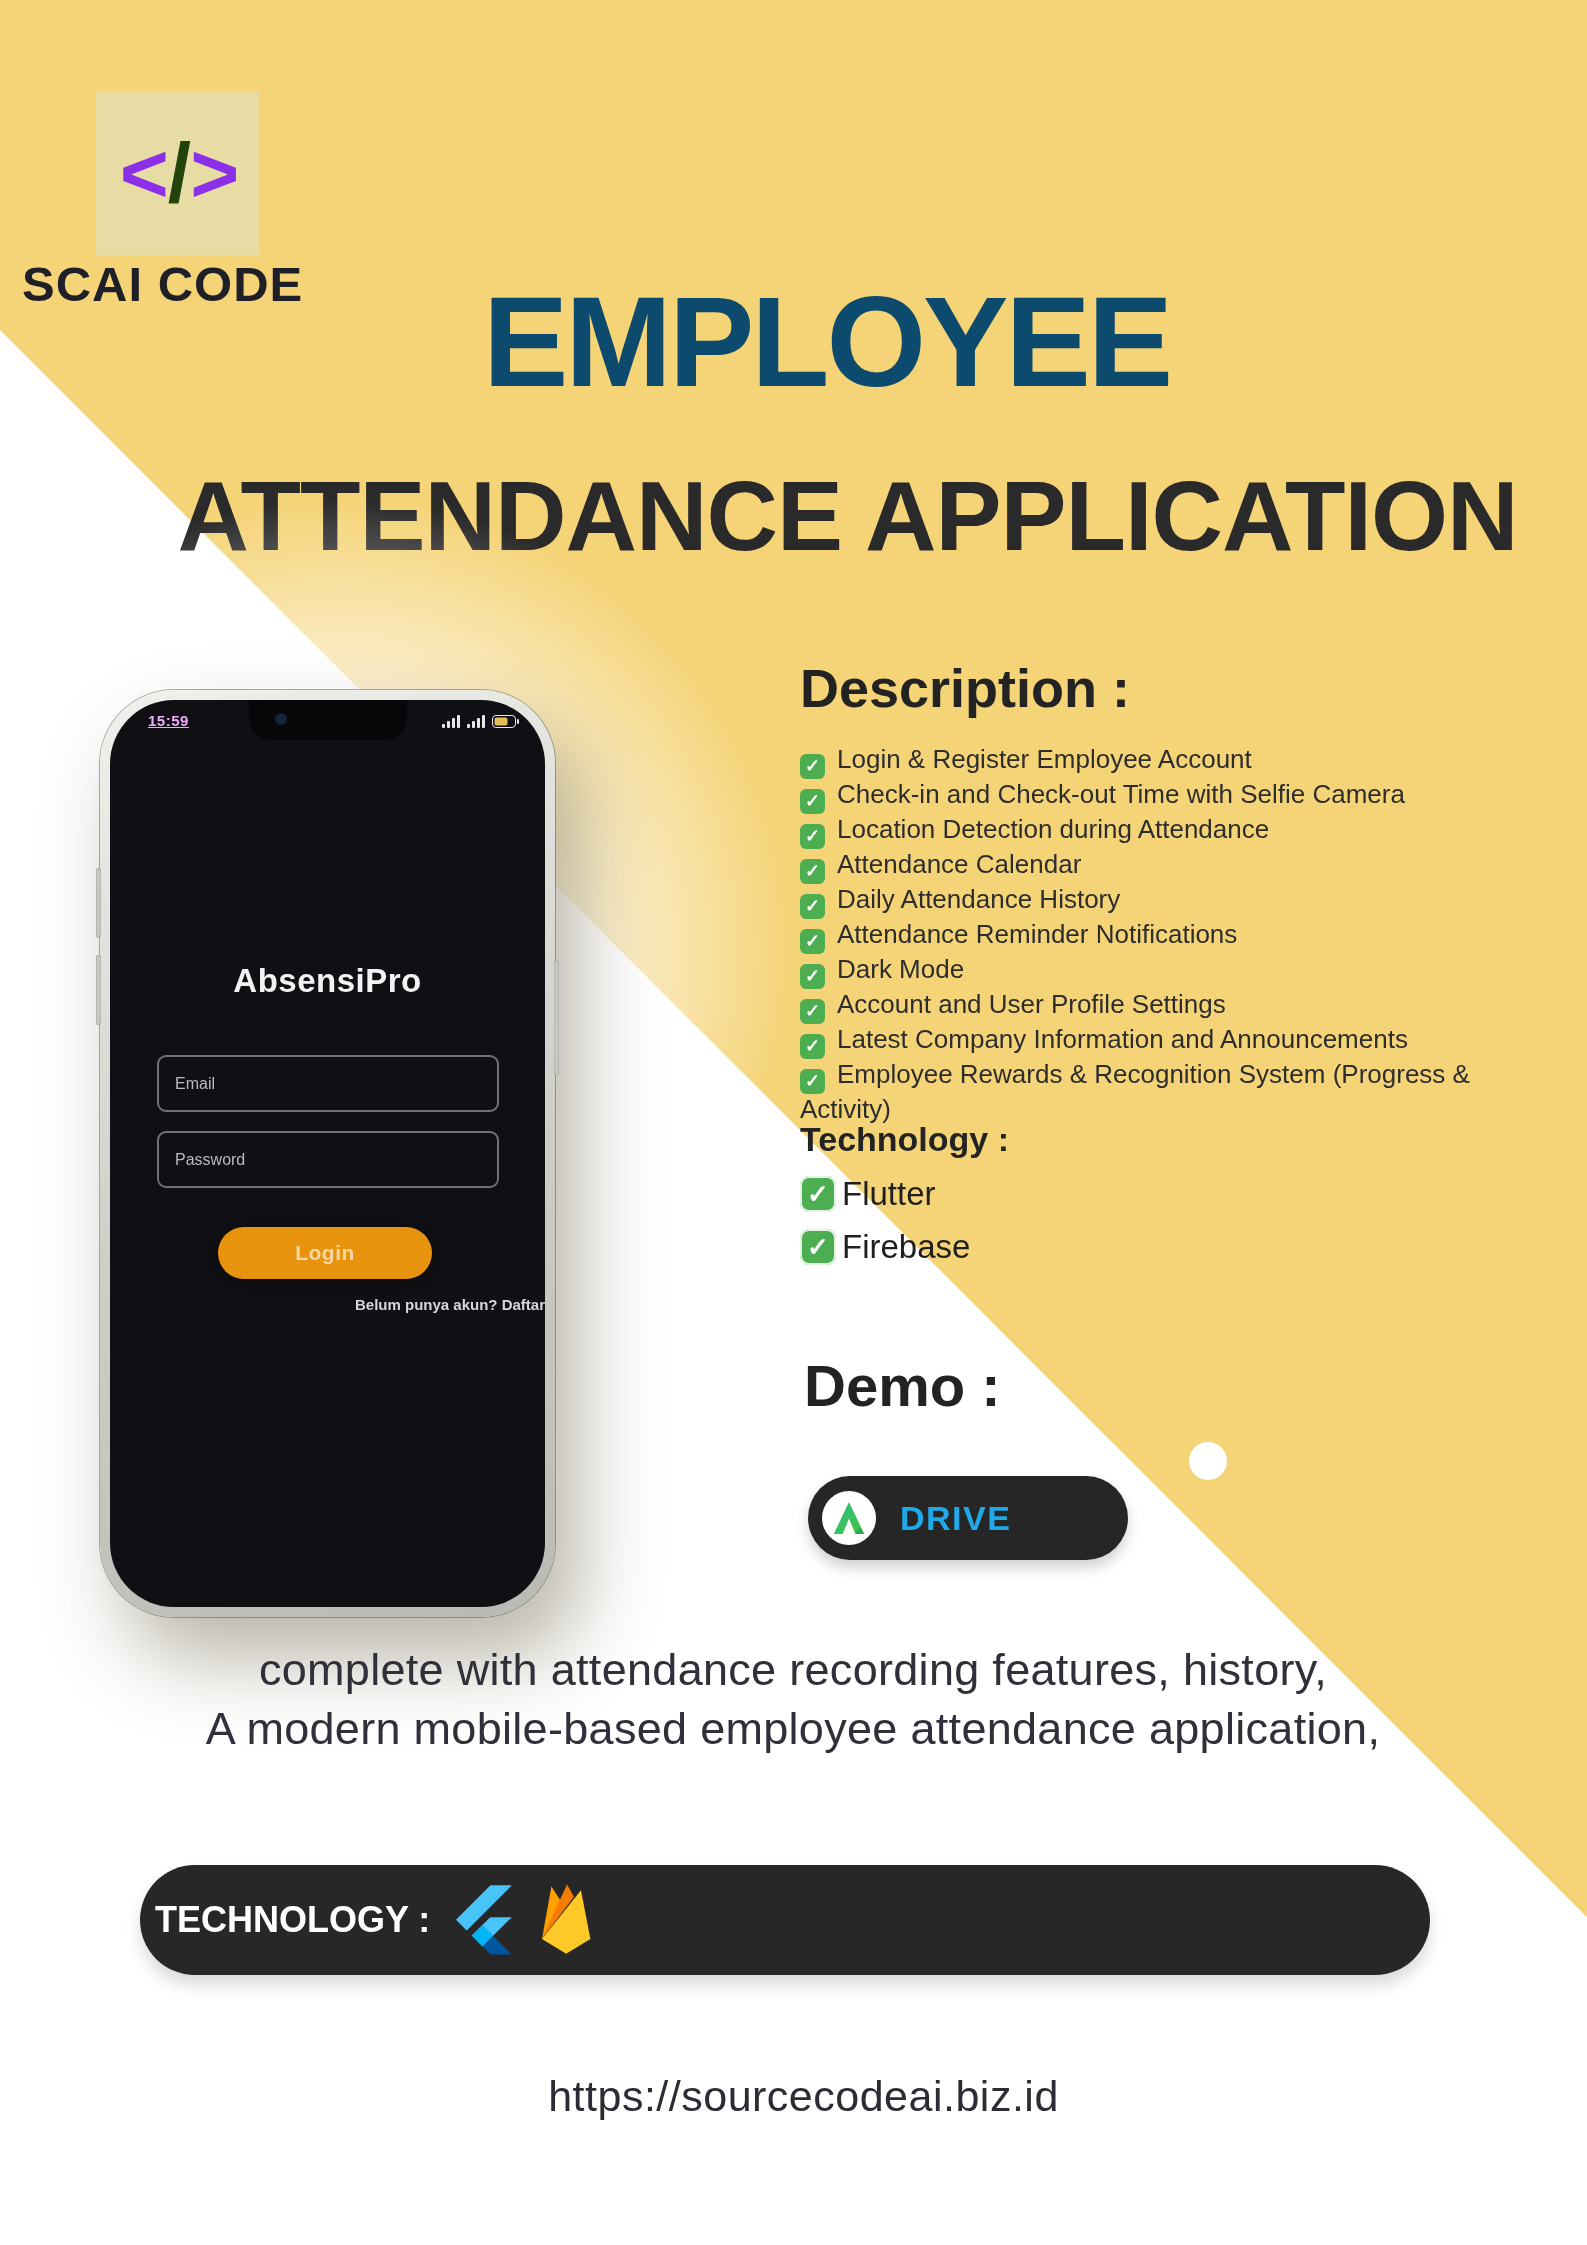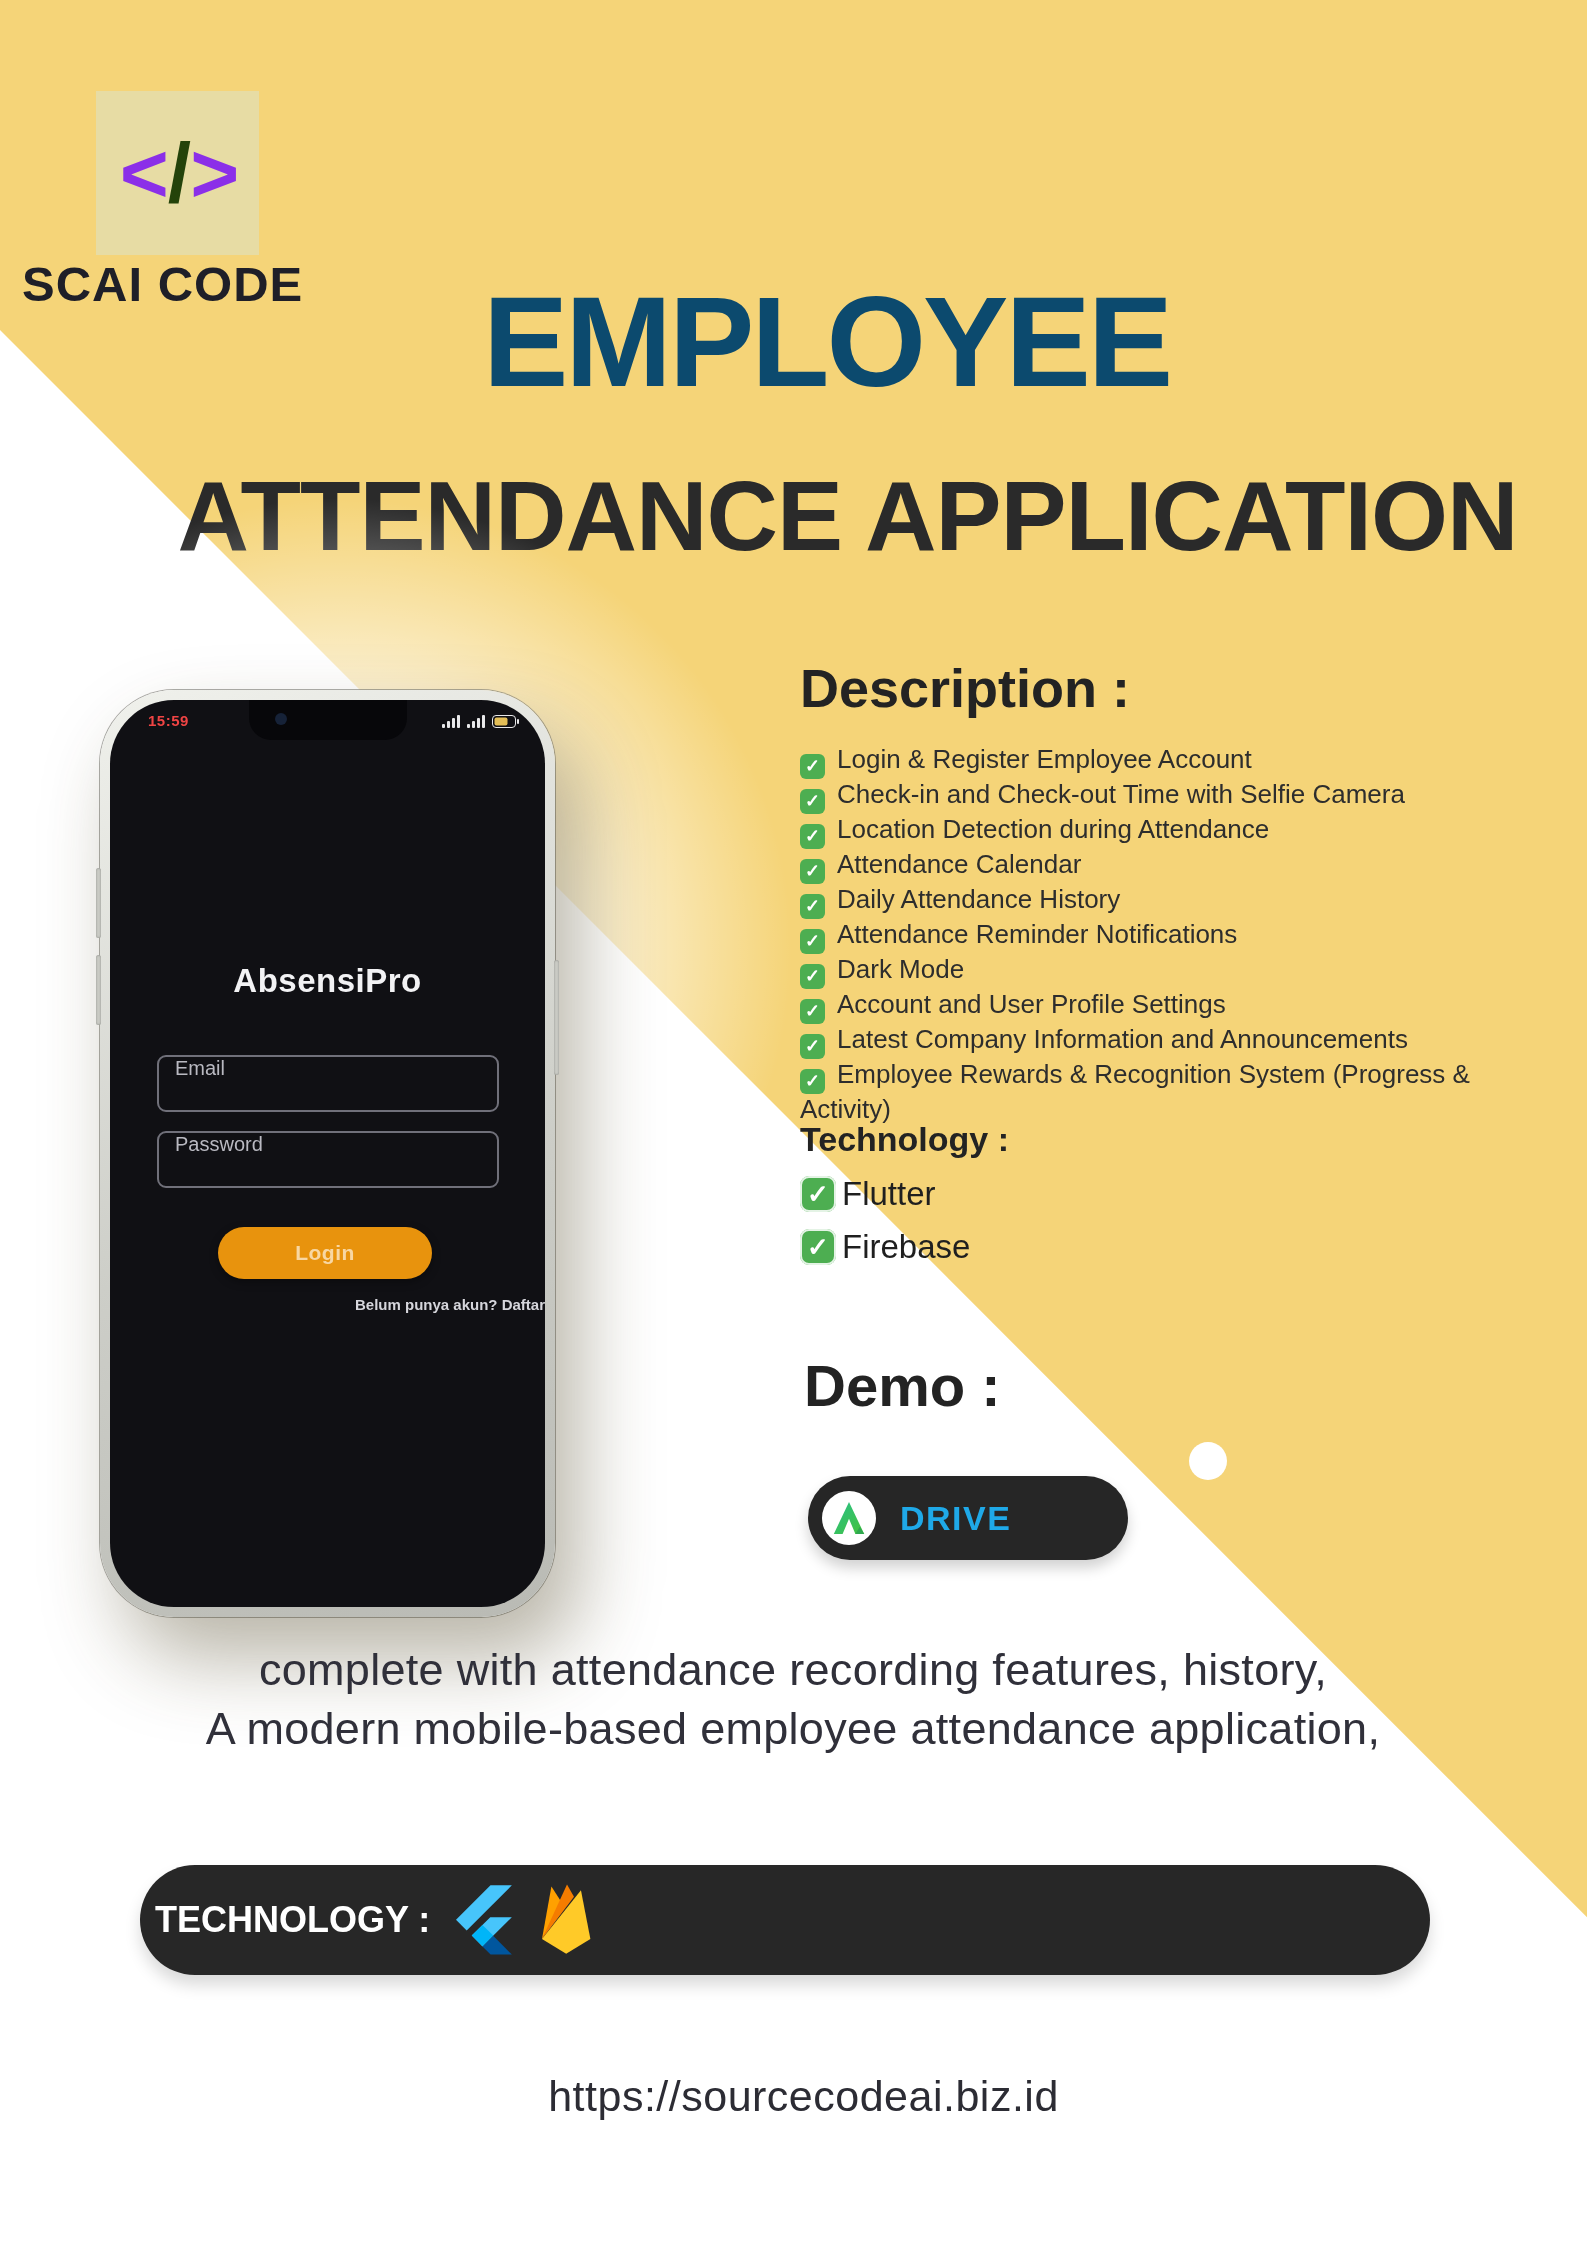--- a/index.html
+++ b/index.html
@@ -54,27 +54,27 @@
   .side-btn.l2{left:-4px;top:265px;width:5px;height:70px;}
   .side-btn.r1{right:-4px;top:270px;width:5px;height:115px;}
   .screen{
     position:absolute;inset:10px;background:#101014;border-radius:64px;overflow:hidden;
   }
   .notch{
     position:absolute;top:0;left:50%;transform:translateX(-50%);
     width:158px;height:40px;background:#07070a;border-radius:0 0 22px 22px;
   }
   .notch .cam{position:absolute;left:26px;top:13px;width:12px;height:12px;border-radius:50%;background:#162238;}
-  .status-time{position:absolute;left:38px;top:12px;font-size:15px;font-weight:700;color:#ef4444;letter-spacing:.5px;}
+  .status-time{position:absolute;left:38px;top:12px;font-size:15px;font-weight:700;color:#f0abfc;letter-spacing:.5px;text-decoration:underline;}
   .status-icons{position:absolute;right:26px;top:14px;display:flex;align-items:center;gap:7px;}
   .app-title{position:absolute;top:262px;width:100%;text-align:center;font-size:33px;font-weight:700;color:#F2F2F4;letter-spacing:.5px;}
   .field{
     position:absolute;left:47px;width:342px;height:57px;border:2px solid #70707A;border-radius:9px;
-    box-sizing:border-box;display:flex;padding-left:16px;
-    font-size:20px;color:#B9B9C1;background:transparent;
+    box-sizing:border-box;display:flex;align-items:center;padding-left:16px;
+    font-size:16px;color:#B9B9C1;background:transparent;
   }
   .field.email{top:355px;}
   .field.password{top:431px;}
   .login-btn{
     position:absolute;left:108px;top:527px;width:214px;height:52px;border-radius:26px;
     background:#E8930D;display:flex;align-items:center;justify-content:center;
     font-size:21px;font-weight:700;color:rgba(255,248,235,0.68);letter-spacing:.5px;
     box-shadow:0 3px 8px rgba(0,0,0,.35);
   }
   .register-hint{position:absolute;top:596px;width:100%;text-align:right;font-size:15px;font-weight:700;color:#D6D6DC;}

